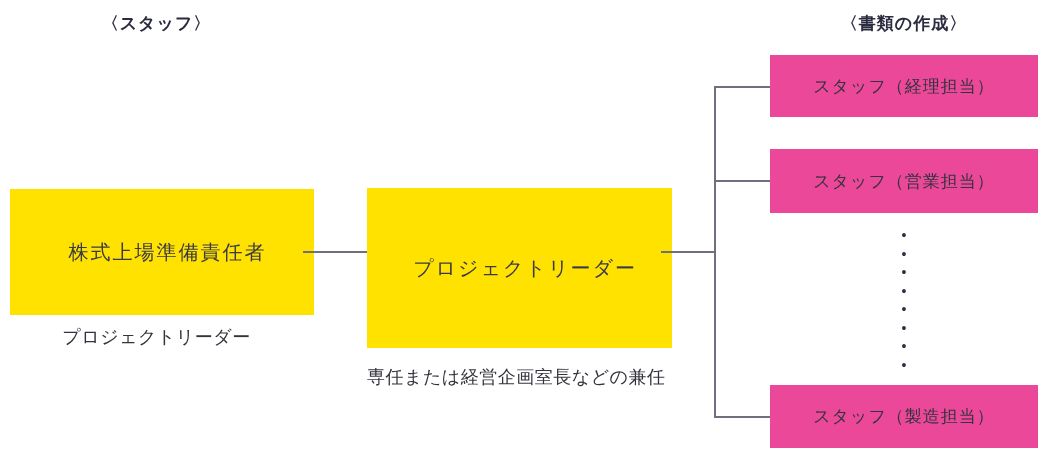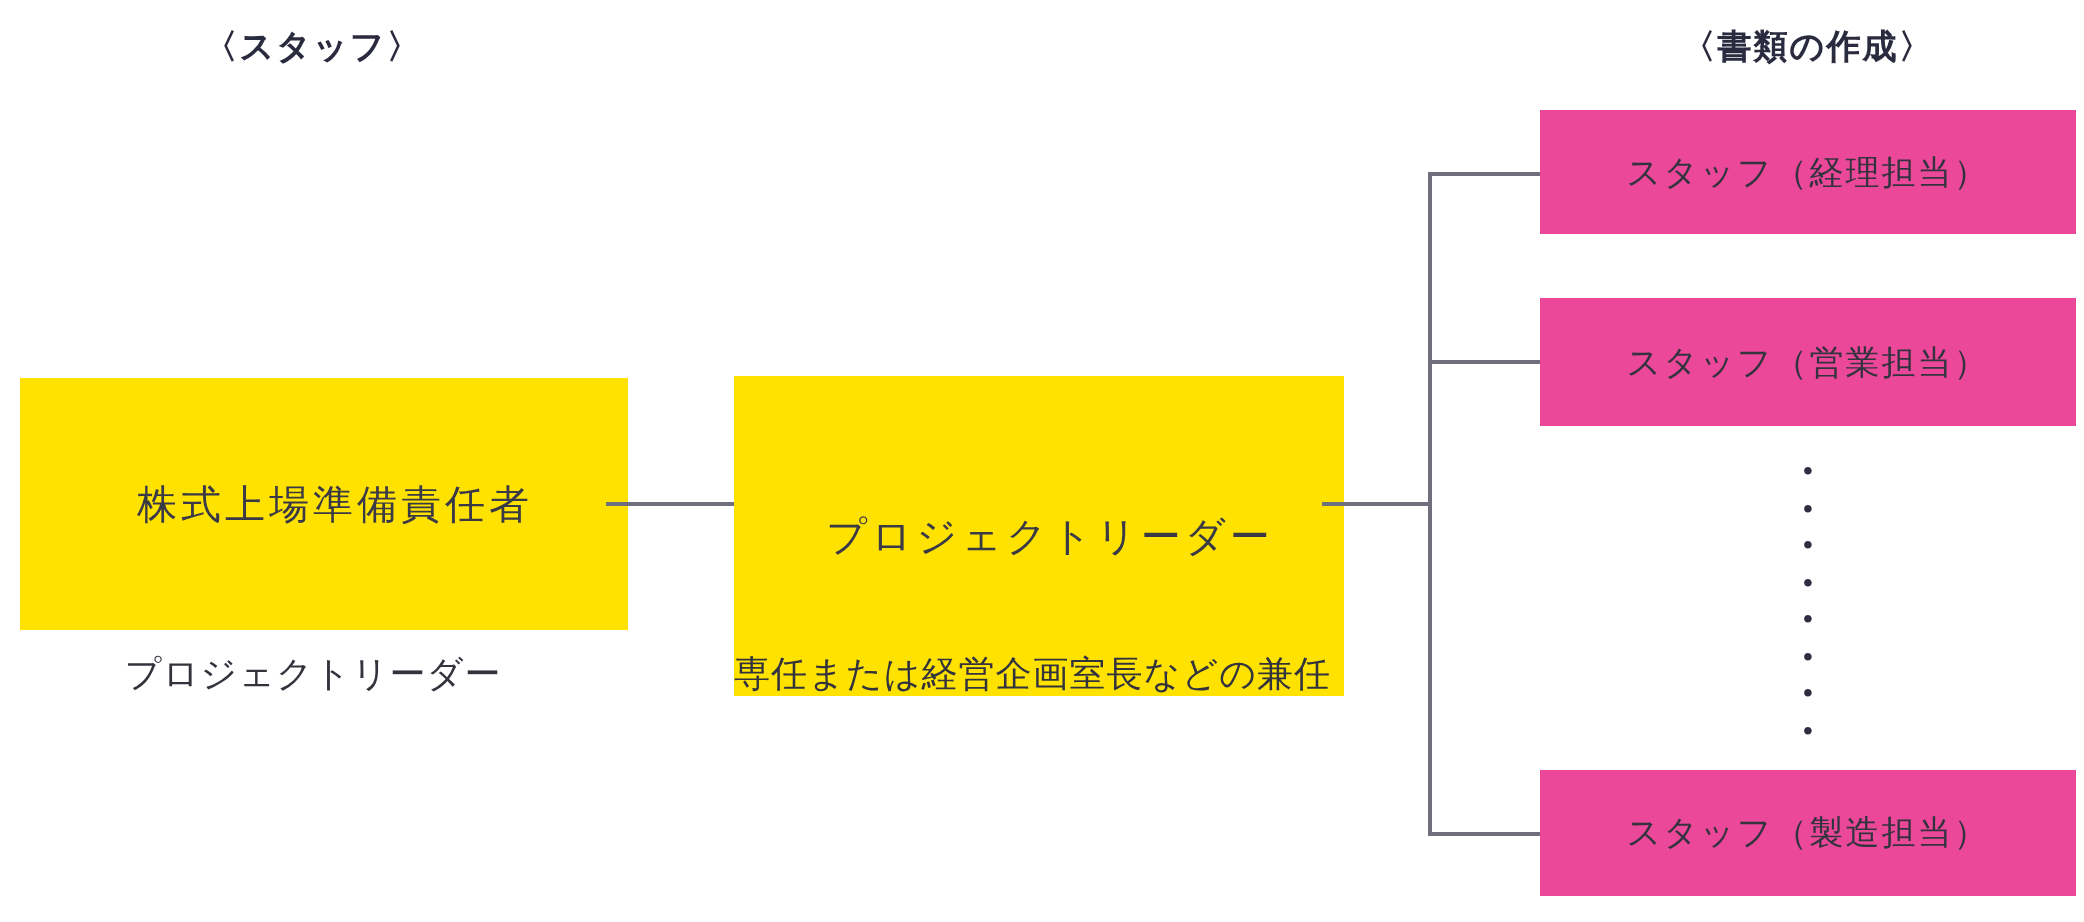--- a/index.html
+++ b/index.html
@@ -43,21 +43,21 @@
   .caption {
     position: absolute;
     top: 325px;
     font-size: 18px;
     color: #33333d;
     text-align: center;
     letter-spacing: 0.5px;
     white-space: nowrap;
   }
   .cap-1 { left: 10px;  width: 293px; }
-  .cap-2 { left: 367px; width: 294px; }
+  .cap-2 { left: 367px; width: 294px; margin-top: 40px; }
 
   .gbox {
     position: absolute;
     left: 770px;
     width: 268px;
     height: 62px;
     background: #ec4899;
     display: flex;
     align-items: center;
     justify-content: center;

